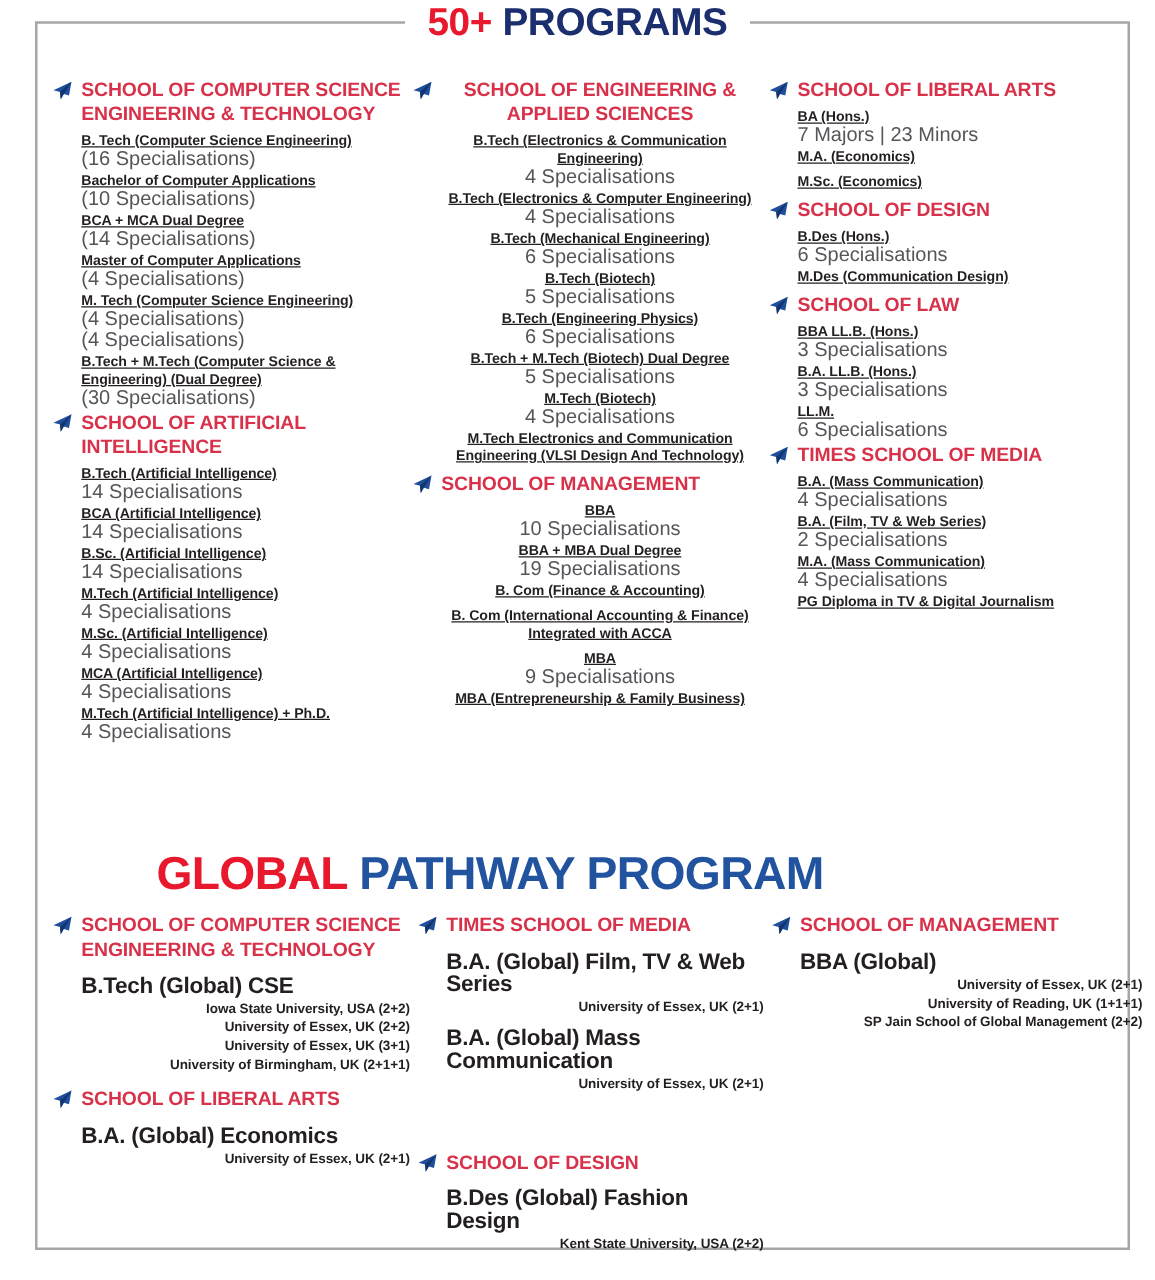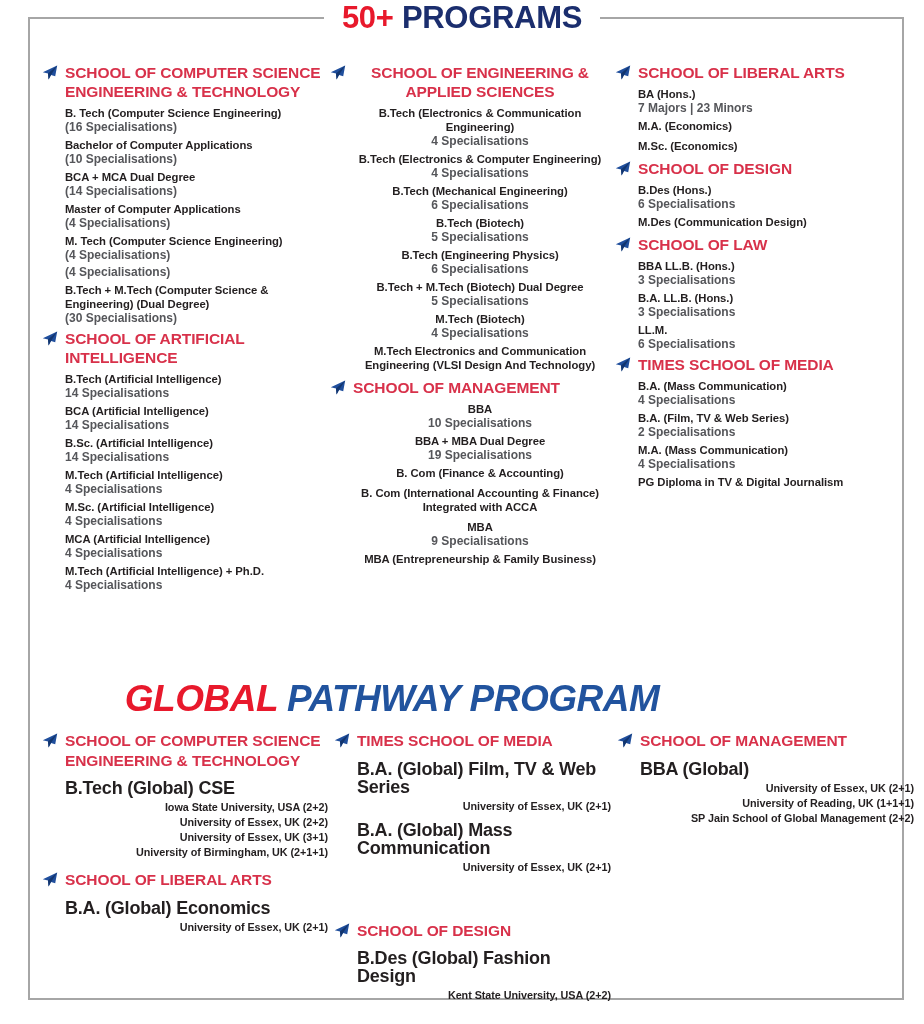--- a/index.html
+++ b/index.html
@@ -93,42 +93,42 @@
   }
   .progs { padding-left: 23px; }
   .prog { margin-bottom: 2px; }
   .prog-name {
     color: #231f20;
     font-size: 11.3px;
     font-weight: 700;
     line-height: 14px;
     letter-spacing: -0.05px;
     margin-bottom: 1px;
+    text-decoration: underline;
   }
   .prog-sub {
     color: #55565a;
-    font-size: 12px;
-    font-weight: 700;
+    font-size: 16px;
+    font-weight: 400;
     line-height: 13px;
     margin-bottom: 2px;
   }
   .prog.no-sub .prog-name { margin-bottom: 6px; }
   .prog.with-sub { margin-bottom: 4px; }
 
   
   .gp-title-wrap {
     position: absolute;
     left: 0;
     top: 675px;
     width: 784px;
     height: 48px;
     display: flex;
     align-items: center;
     justify-content: center;
-    font-style: italic;
   }
   .gp-title {
     font-size: 37px;
     font-weight: 800;
     letter-spacing: -0.5px;
     line-height: 48px;
     white-space: nowrap;
   }
   .g-red  { color: #E8192C; }
   .g-blue { color: #21539E; }

